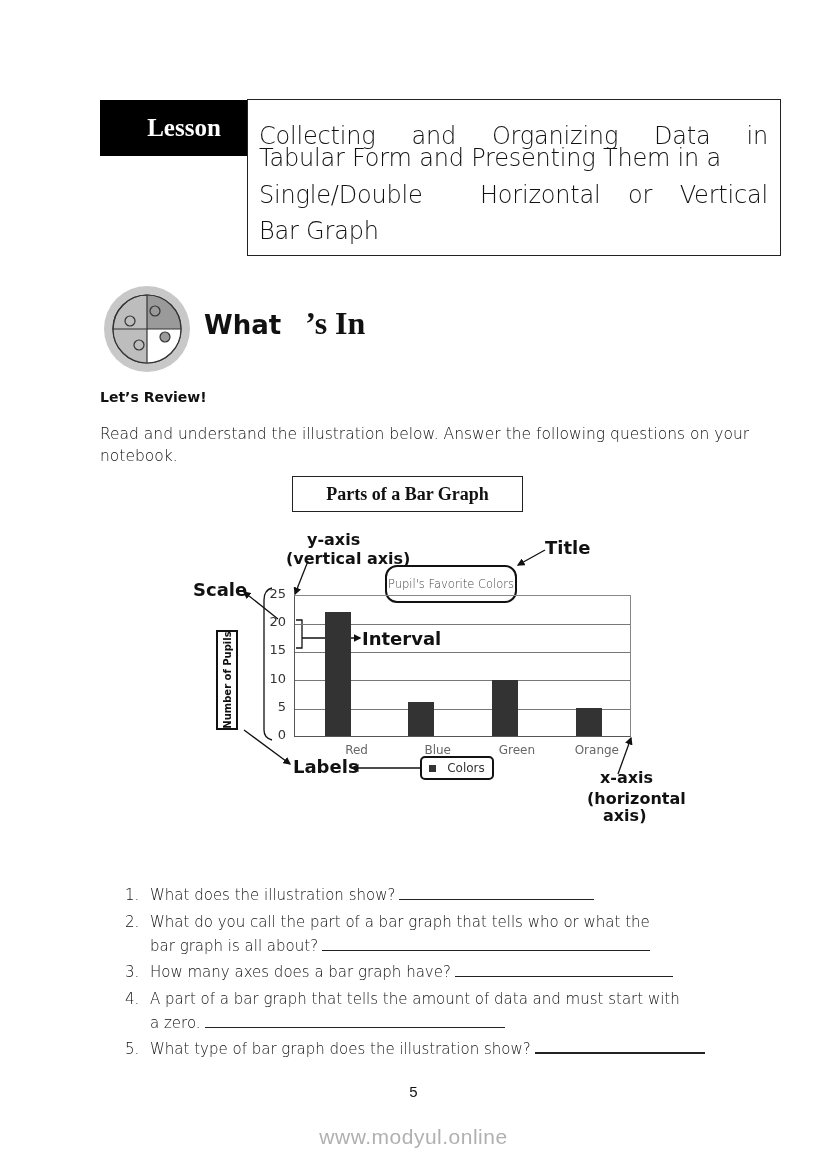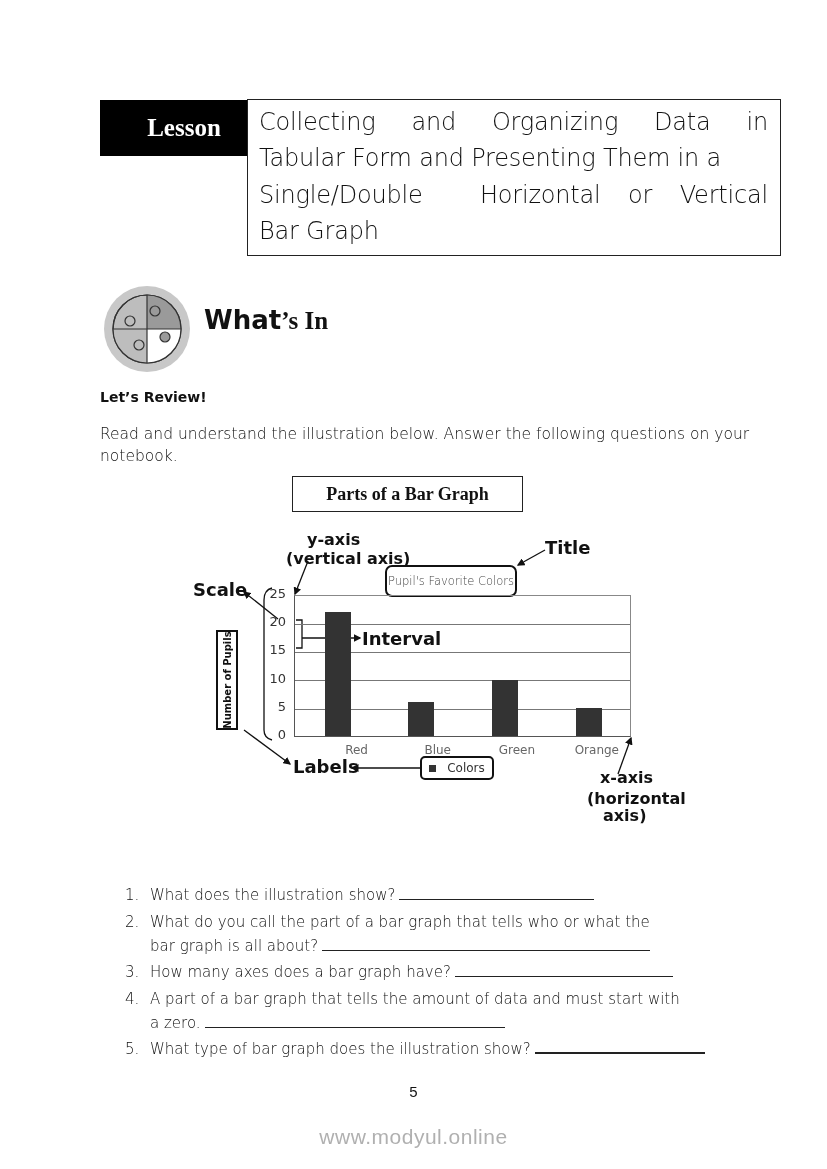--- a/index.html
+++ b/index.html
@@ -8,34 +8,34 @@
   
   .lesson-label { position: absolute; left: 100px; top: 100px; width: 168px; height: 56px; background: #000; color: #fff;
     font-family: "Liberation Serif", serif; font-weight: bold; font-size: 25px; display: flex; align-items: center; justify-content: center; }
   .lesson-box { position: absolute; left: 247px; top: 99px; width: 534px; height: 157px; border: 1.5px solid #222; box-sizing: border-box; background: #fff; }
   .lesson-line { position: absolute; left: 11px; font-size: 24px; font-weight: 300; color: #111; white-space: nowrap; letter-spacing: -0.2px; }
   .lesson-line.just { right: 12px; display: flex; justify-content: space-between; }
 
   
   .puzzle { position: absolute; left: 103px; top: 285px; width: 88px; height: 88px; }
   .whats-in { position: absolute; left: 204px; top: 305px; font-size: 26px; font-weight: bold; }
-  .whats-in .serif { font-family: "Liberation Serif", serif; font-size: 25px; }
+  .whats-in .serif { font-family: "Liberation Serif", serif; font-size: 32px; margin-left: 24px; }
 
   .review-title { position: absolute; left: 100px; top: 389px; font-size: 14px; font-weight: bold; }
   .instruction { position: absolute; left: 100px; top: 423px; width: 680px; font-size: 15.5px; line-height: 22px; font-weight: 300; }
 
   .parts-box { position: absolute; left: 292px; top: 476px; width: 231px; height: 36px; border: 1.3px solid #222; box-sizing: border-box;
     font-family: "Liberation Serif", serif; font-weight: bold; font-size: 18px; display: flex; align-items: center; justify-content: center; }
 
   
   .chart-area { position: absolute; left: 180px; top: 520px; width: 480px; height: 310px; }
   .ann { position: absolute; font-weight: bold; white-space: nowrap; }
   .small-ann { font-size: 16px; }
   .big-ann { font-size: 18px; }
-  .chart-title-box { position: absolute; left: 205px; top: 45px; width: 132px; height: 32px; border: 2px solid #111; border-radius: 7px; box-sizing: border-box;
+  .chart-title-box { position: absolute; left: 205px; top: 45px; width: 132px; height: 38px; border: 2px solid #111; border-radius: 12px; box-sizing: border-box;
     font-size: 11.5px; color: #444; display: flex; align-items: center; justify-content: center; font-weight: 300; }
   .plot { position: absolute; left: 114px; top: 75px; width: 337px; height: 142px; border: 1px solid #888; box-sizing: border-box; border-left: 1.5px solid #555; border-bottom: 1.5px solid #555; }
   .gridline { position: absolute; left: 0; right: 0; height: 1px; background: #777; }
   .bar { position: absolute; bottom: 0; width: 26px; background: #333; }
   .ytick { position: absolute; left: 84px; font-size: 13px; color: #333; width: 22px; text-align: right; }
   .xtick { position: absolute; top: 223px; font-size: 12px; color: #666; width: 60px; text-align: right; }
   .ylabel-box { position: absolute; left: 36px; top: 110px; width: 22px; height: 100px; border: 2px solid #111; box-sizing: border-box; }
   .ylabel-text { position: absolute; left: 47px; top: 160px; transform: translate(-50%, -50%) rotate(-90deg); font-size: 10px; font-weight: bold; white-space: nowrap; }
   .legend-box { position: absolute; left: 240px; top: 236px; width: 74px; height: 24px; border: 2px solid #111; border-radius: 5px; box-sizing: border-box;
     font-size: 12px; color: #333; display: flex; align-items: center; justify-content: center; gap: 11px; }
@@ -49,21 +49,21 @@
   .blank { display: inline-block; border-bottom: 1px solid #222; vertical-align: baseline; height: 1px; margin-left: 4px; }
 
   .page-num { position: absolute; left: 0; right: 0; top: 1083px; text-align: center; font-size: 15px; font-family: "Liberation Sans", sans-serif; }
   .watermark { position: absolute; left: 0; right: 0; top: 1125px; text-align: center; font-size: 21px; color: #b0b0b0; font-family: "Liberation Sans", sans-serif; letter-spacing: 0.5px; }
 </style>
 </head>
 <body>
 
 <div class="lesson-label">Lesson</div>
 <div class="lesson-box">
-  <div class="lesson-line just" style="top:8px;gap:28px;">
+  <div class="lesson-line just" style="top:22px;gap:28px;">
     <span>Collecting</span>
     <span>and</span>
     <span>Organizing</span>
     <span>Data</span>
     <span>in</span>
   </div>
   <div class="lesson-line just" style="top:81px;">
     <span>Single/Double</span>
     <span style="margin-left:30px;">Horizontal</span>
     <span>or</span>

